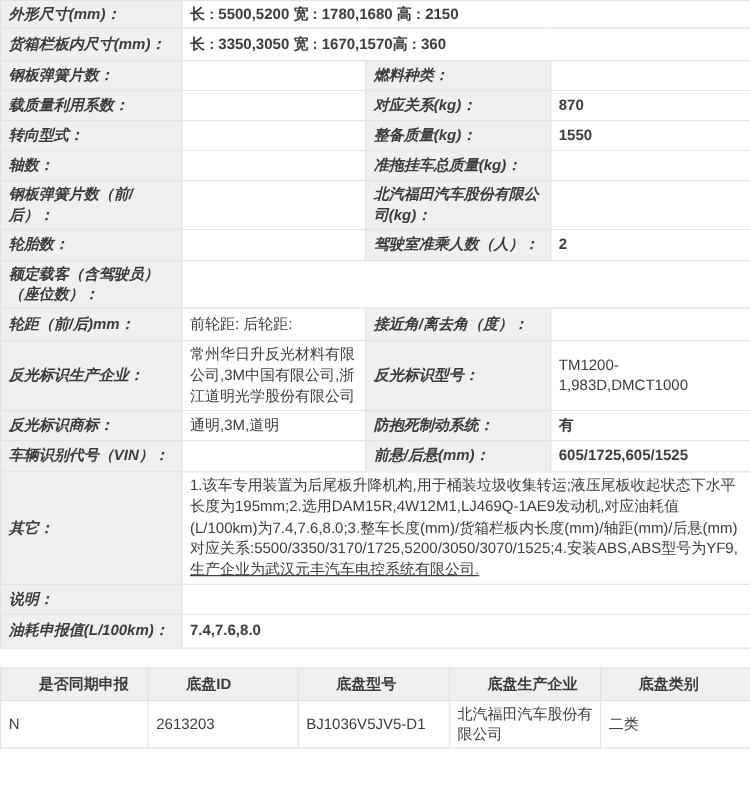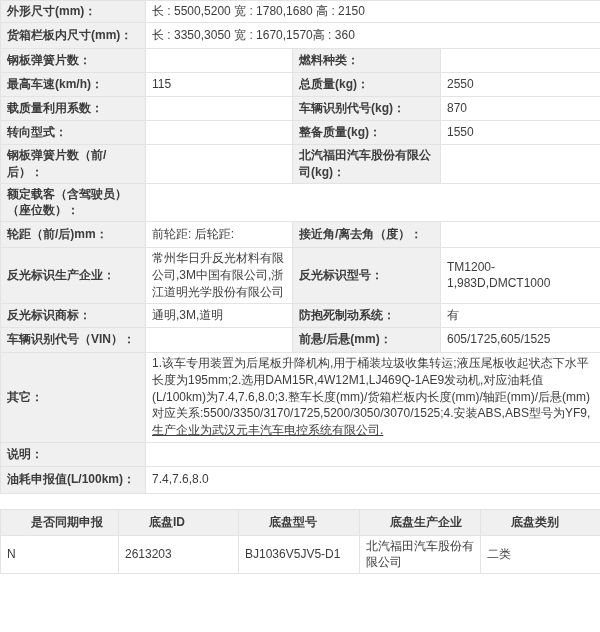--- a/index.html
+++ b/index.html
@@ -17,23 +17,23 @@
   table{border-collapse:collapse;width:600px;table-layout:fixed;}
   td,th{
     border:1px solid var(--border);
     padding:2px 6px;
     vertical-align:middle;
     word-wrap:break-word;
     overflow-wrap:break-word;
     line-height:1.4;
     text-align:left;
   }
-  .lbl{background:var(--label-bg);font-weight:bold;}
+  .lbl{background:var(--label-bg);font-weight:bold;font-style:italic;}
   .val{background:#ffffff;font-weight:normal;}
-  .val.b{font-weight:normal;}
+  .val.b{font-weight:bold;}
   .u{text-decoration:underline;}
   
   .h22{height:22px}.h26{height:26px}.h24{height:24px}.h35{height:35px}
   .h25{height:25px}.h37{height:37px}.h52{height:52px}.h90{height:90px}
   .h27{height:27px}
   #chassis{margin-top:15px;}
   #chassis th{background:var(--label-bg);font-weight:bold;height:26px;padding-left:30px;}
   #chassis td{height:34px;font-weight:normal;background:#fff;}
 </style>
 </head>
@@ -55,42 +55,48 @@
     <td class="lbl">货箱栏板内尺寸(mm)：</td>
     <td class="val b" colspan="3">长 : 3350,3050 宽 :  1670,1570高 :  360</td>
   </tr>
   <tr class="h24">
     <td class="lbl">钢板弹簧片数：</td>
     <td class="val"></td>
     <td class="lbl">燃料种类：</td>
     <td class="val"></td>
   </tr>
   <tr class="h24">
-    <td class="lbl">最高车速(km/h)：</td>
-    <td class="val b">115</td>
-    <td class="lbl">总质量(kg)：</td>
-    <td class="val b">2550</td>
-  </tr>
-  <tr class="h24">
     <td class="lbl">载质量利用系数：</td>
     <td class="val"></td>
-    <td class="lbl">车辆识别代号(kg)：</td>
+    <td class="lbl">对应关系(kg)：</td>
     <td class="val b">870</td>
   </tr>
   <tr class="h24">
     <td class="lbl">转向型式：</td>
     <td class="val"></td>
     <td class="lbl">整备质量(kg)：</td>
     <td class="val b">1550</td>
   </tr>
+  <tr class="h24">
+    <td class="lbl">轴数：</td>
+    <td class="val"></td>
+    <td class="lbl">准拖挂车总质量(kg)：</td>
+    <td class="val"></td>
+  </tr>
   <tr class="h35">
     <td class="lbl">钢板弹簧片数（前/后）：</td>
     <td class="val"></td>
     <td class="lbl">北汽福田汽车股份有限公司(kg)：</td>
     <td class="val"></td>
+  </tr>
+  <tr class="h25">
+    <td class="lbl">轮胎数：</td>
+    <td class="val"></td>
+    <td class="lbl">驾驶室准乘人数（人）：</td>
+    <td class="val b">2</td>
   </tr>
   <tr class="h37">
     <td class="lbl">额定载客（含驾驶员）（座位数）：</td>
     <td class="val" colspan="3"></td>
   </tr>
   <tr class="h26">
     <td class="lbl">轮距（前/后)mm：</td>
     <td class="val">前轮距: 后轮距:</td>
     <td class="lbl">接近角/离去角（度）：</td>
     <td class="val"></td>

